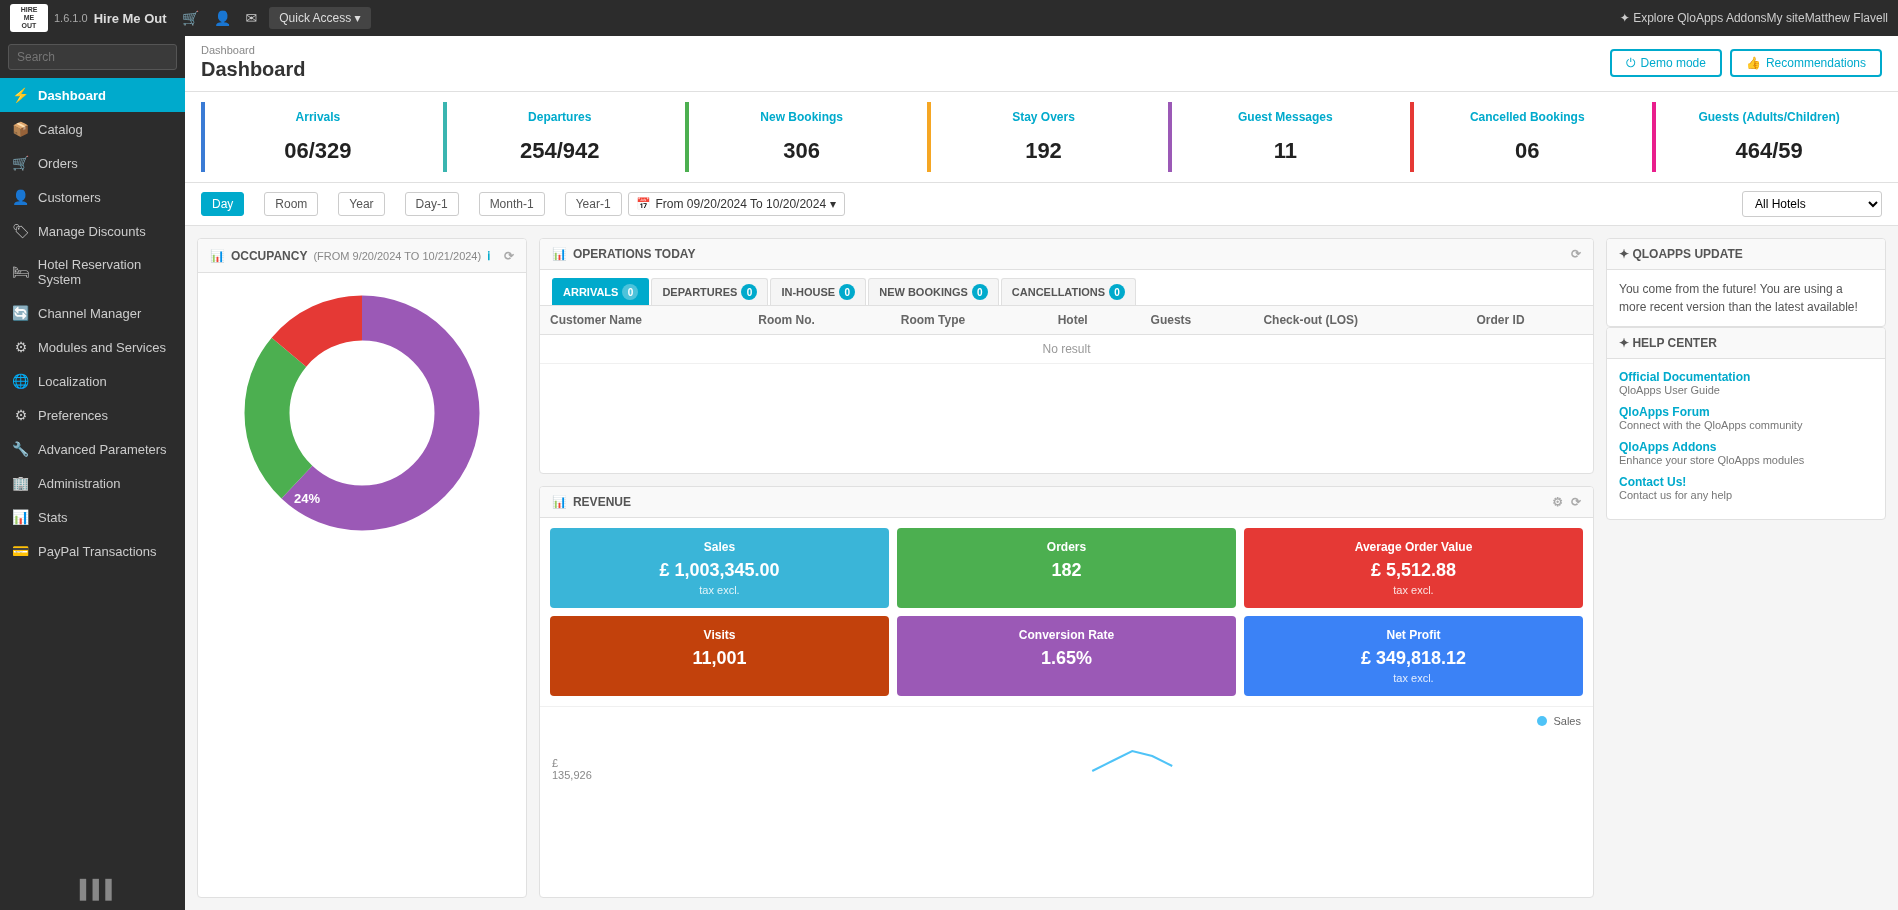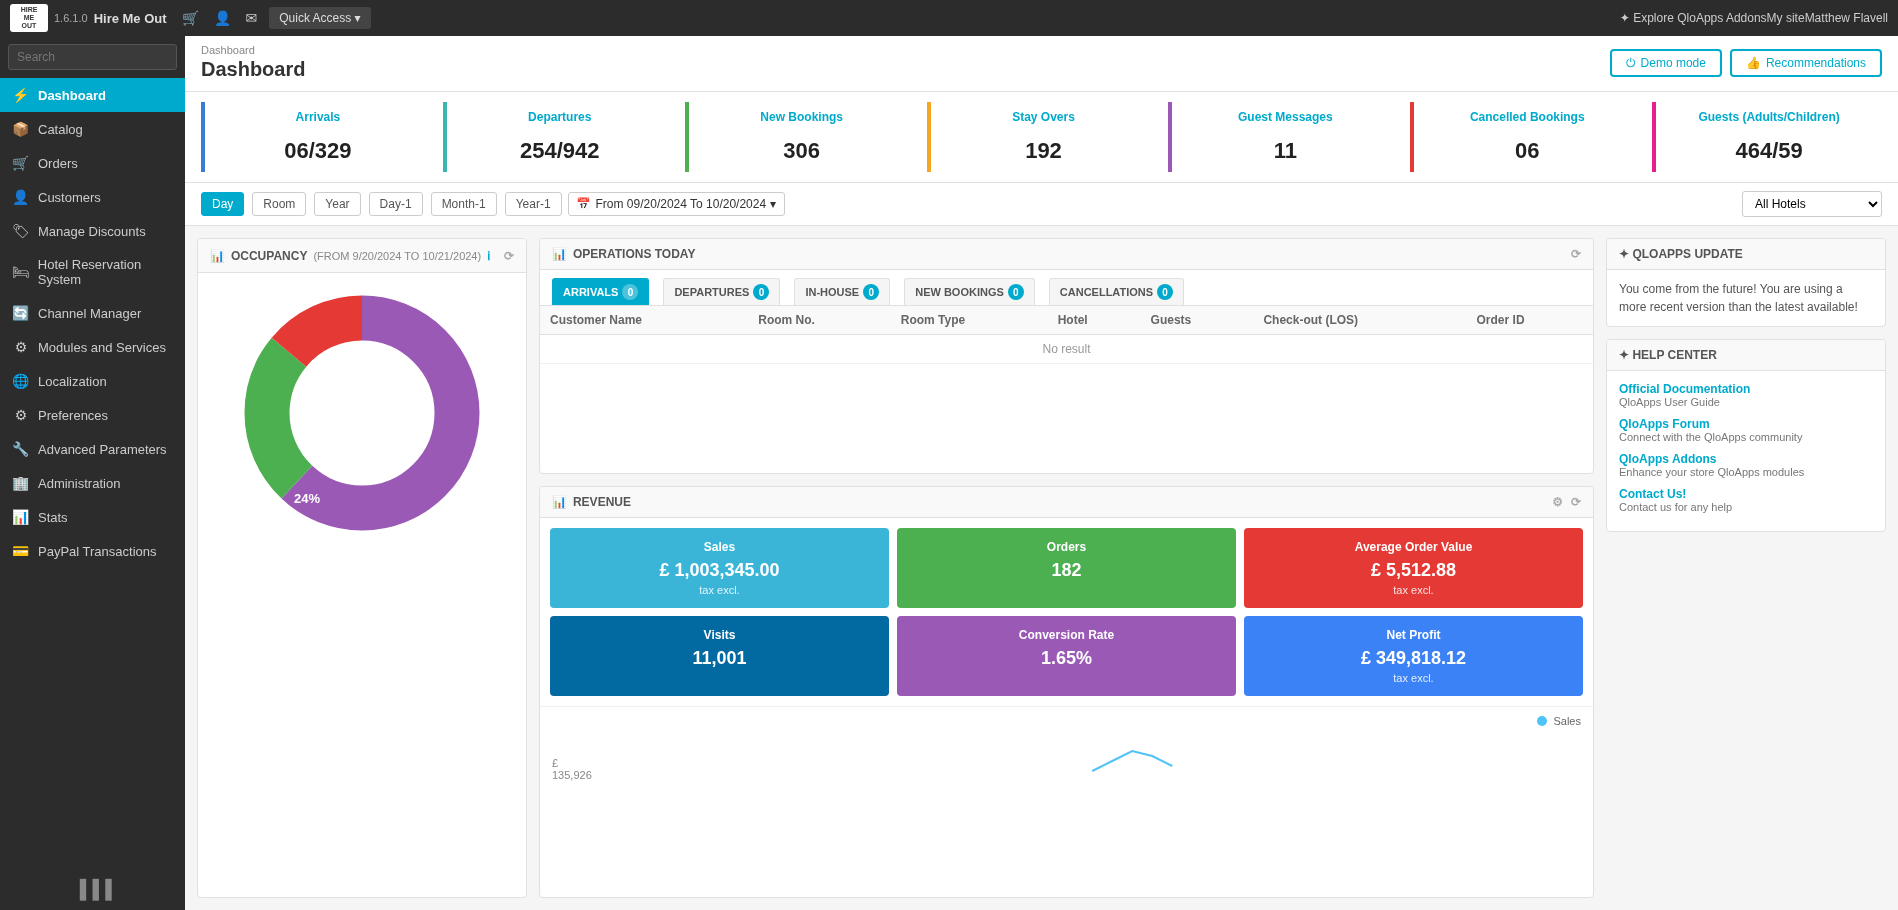--- a/index.html
+++ b/index.html
@@ -195,21 +195,21 @@
     .donut-container {
       display: flex;
       justify-content: center;
       align-items: center;
       padding: 10px 0 14px;
     }
 
     
     .ops-panel { grid-column: 2; }
     .ops-tabs {
-      display: flex; gap: 12px; padding: 8px 12px 0;
+      display: flex; gap: 0; padding: 8px 12px 0;
       border-bottom: 1px solid #e0e0e0;
       align-items: center;
     }
     .ops-tab {
       padding: 5px 10px; font-size: 11px; font-weight: 600; cursor: pointer;
       border: 1px solid #e0e0e0; border-bottom: none; margin-right: 2px;
       background: #f5f5f5; border-radius: 3px 3px 0 0; color: #555;
     }
     .ops-tab.active { background: #00aacc; color: #fff; border-color: #00aacc; }
     .ops-tab .badge {
@@ -237,34 +237,34 @@
     }
     .rev-card {
       border-radius: 4px; padding: 12px 10px; text-align: center; color: #fff;
     }
     .rev-card .rev-label { font-size: 12px; font-weight: 600; margin-bottom: 6px; }
     .rev-card .rev-value { font-size: 18px; font-weight: 700; }
     .rev-card .rev-sub { font-size: 11px; margin-top: 3px; opacity: 0.85; }
     .rev-card.sales { background: #3ab5d8; }
     .rev-card.orders { background: #4caf50; }
     .rev-card.avg-order { background: #e53935; }
-    .rev-card.visits { background: #0369a1; text-align: center; }
+    .rev-card.visits { background: #c2410c; text-align: center; }
     .rev-card.conversion { background: #9b59b6; }
     .rev-card.net-profit { background: #3b82f6; }
 
     .chart-area {
       padding: 8px 12px;
       min-height: 60px;
       border-top: 1px solid #f0f0f0;
     }
     .chart-legend { display: flex; align-items: center; gap: 6px; font-size: 11px; color: #666; margin-bottom: 4px; justify-content: flex-end; }
     .legend-dot { width: 10px; height: 10px; border-radius: 50%; background: #4fc3f7; }
 
     
-    .right-col { display: flex; flex-direction: column; gap: 12px; }
+    .right-col { display: flex; flex-direction: column; }
     .qloapps-update { padding: 10px 12px; font-size: 12px; color: #555; line-height: 1.5; }
     .help-center { padding: 10px 12px; }
     .help-link { display: block; margin-bottom: 8px; }
     .help-link a { color: #00aacc; font-size: 12px; font-weight: 600; text-decoration: none; }
     .help-link .sub { font-size: 11px; color: #777; }
   </style>
 </head>
 <body>
 
 <nav class="top-nav">
@@ -399,21 +399,21 @@
           <div class="stat-label">Cancelled Bookings</div>
     <div class="stat-value">06</div>
         </div>
         <div class="stat-card guests">
           <div class="stat-label">Guests (Adults/Children)</div>
     <div class="stat-value">464/59</div>
         </div>
       </div>
 
     <div class="filters-row">
-      <div id="filter-buttons-container" style="display:flex;gap:8px;">
+      <div id="filter-buttons-container" style="display:flex;gap:20px;">
           <button class="filter-btn active">Day</button>
           <button class="filter-btn">Room</button>
           <button class="filter-btn">Year</button>
           <button class="filter-btn">Day-1</button>
           <button class="filter-btn">Month-1</button>
           <button class="filter-btn">Year-1</button>
         </div>
       <div class="date-range">
         <span>📅</span>
         <span>From 09/20/2024 To 10/20/2024</span>

